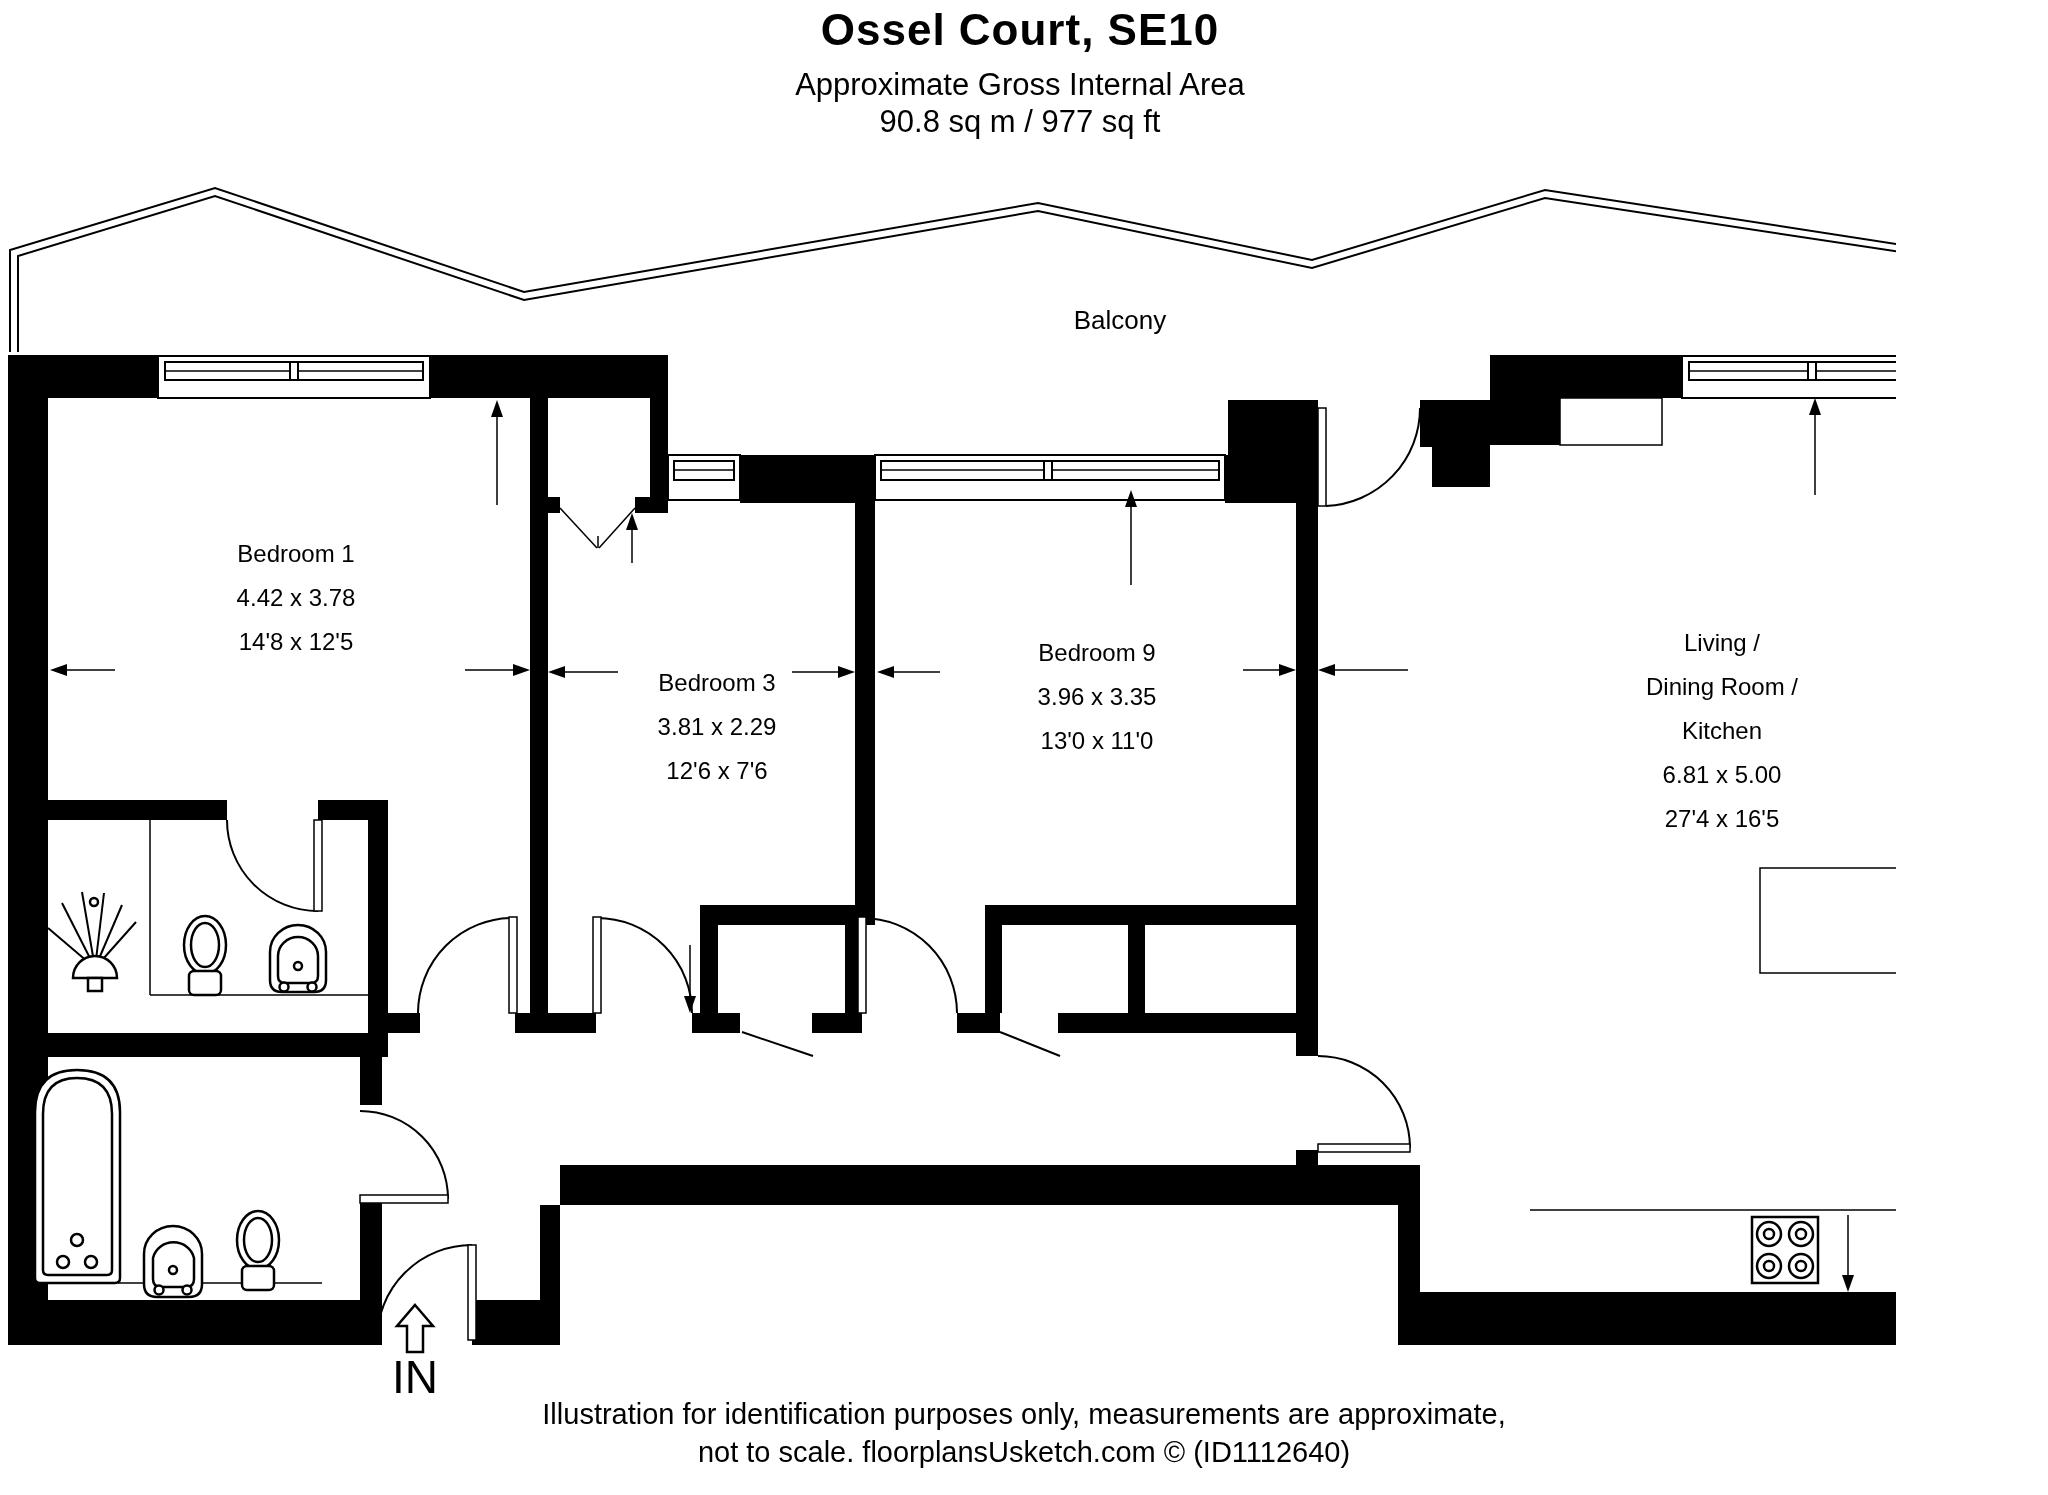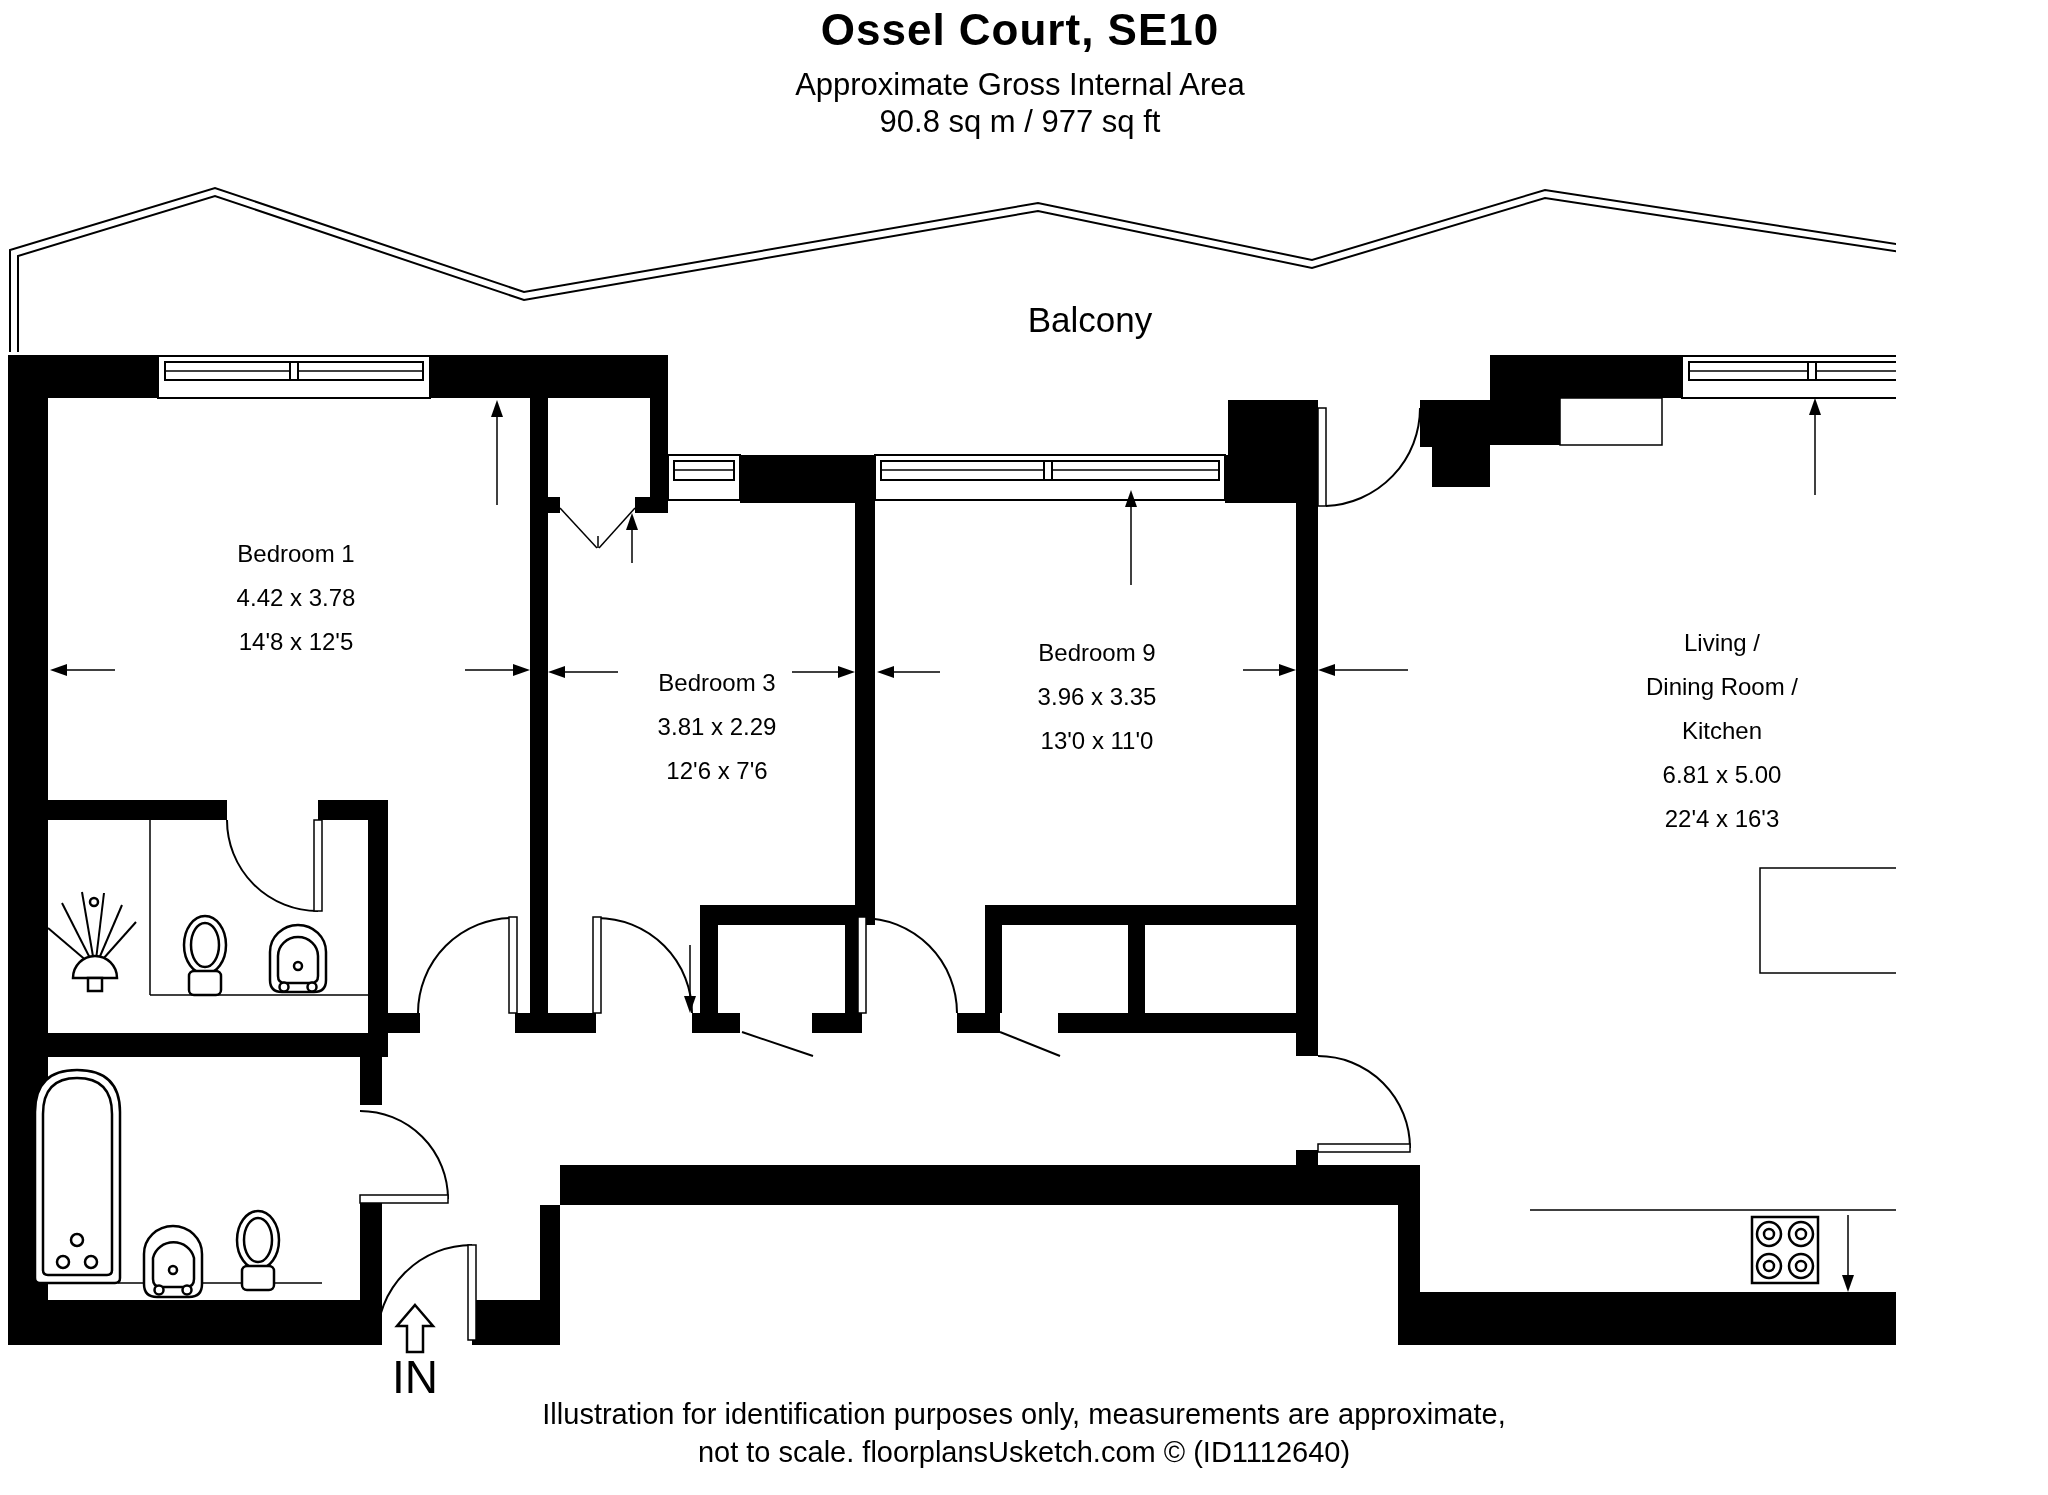--- a/index.html
+++ b/index.html
@@ -4,21 +4,21 @@
 <style>
   html,body{margin:0;padding:0;background:#fff;}
   .page{
     position:relative;width:1896px;height:1495px;background:#ffffff;
     font-family:"Liberation Sans", sans-serif;color:#000;overflow:hidden;
   }
   .page svg{position:absolute;left:0;top:0;}
   .txt{position:absolute;transform:translate(-50%,-50%);text-align:center;white-space:nowrap;}
   .title{font-size:44px;font-weight:bold;letter-spacing:1px;}
   .subtitle,.area{font-size:31px;}
-  .balcony-label{font-size:35px;}
+  .balcony-label{font-size:26px;margin-left:30px;}
   .room-label{font-size:24px;line-height:44px;}
   .in-label{font-size:46px;}
   .footer-line{font-size:29px;}
   
   .wall{fill:#000;stroke:none;}
   .thin{fill:none;stroke:#000;stroke-width:2;}
   .thin15{fill:none;stroke:#000;stroke-width:1.5;}
   .winframe{fill:#fff;stroke:#000;stroke-width:2;}
   .leaf{fill:#fff;stroke:#000;stroke-width:1.5;}
   .fixture{fill:#fff;stroke:#000;stroke-width:2.5;}
@@ -326,21 +326,21 @@
     <div>Bedroom 9</div>
     <div>3.96 x 3.35</div>
     <div>13'0 x 11'0</div>
   </div>
 
   <div class="txt room-label" style="left:1722px;top:731px">
     <div>Living /</div>
     <div>Dining Room /</div>
     <div>Kitchen</div>
     <div>6.81 x 5.00</div>
-    <div>22'4 x 16'3</div>
+    <div>27'4 x 16'5</div>
   </div>
 
   <div class="txt in-label" style="left:415px;top:1377px">IN</div>
 
   <div class="txt footer-line" style="left:1024px;top:1414px">Illustration for identification purposes only, measurements are approximate,</div>
   <div class="txt footer-line" style="left:1024px;top:1452px">not to scale. floorplansUsketch.com © (ID1112640)</div>
 
 </div>
 
 </body></html>

